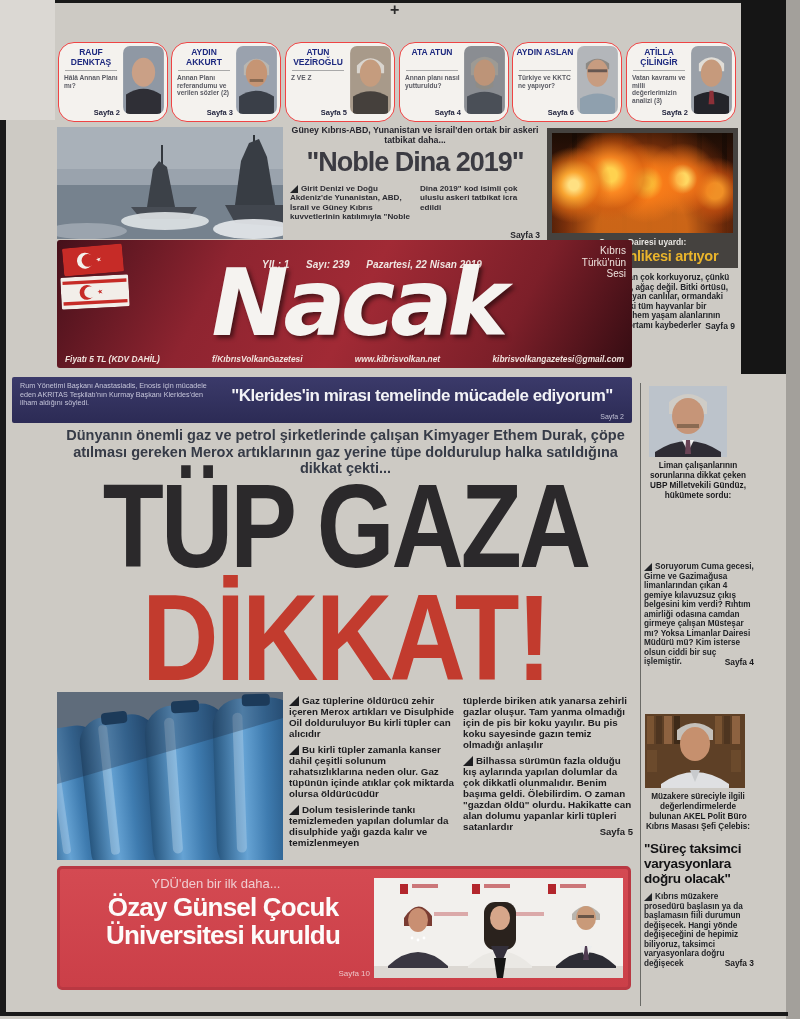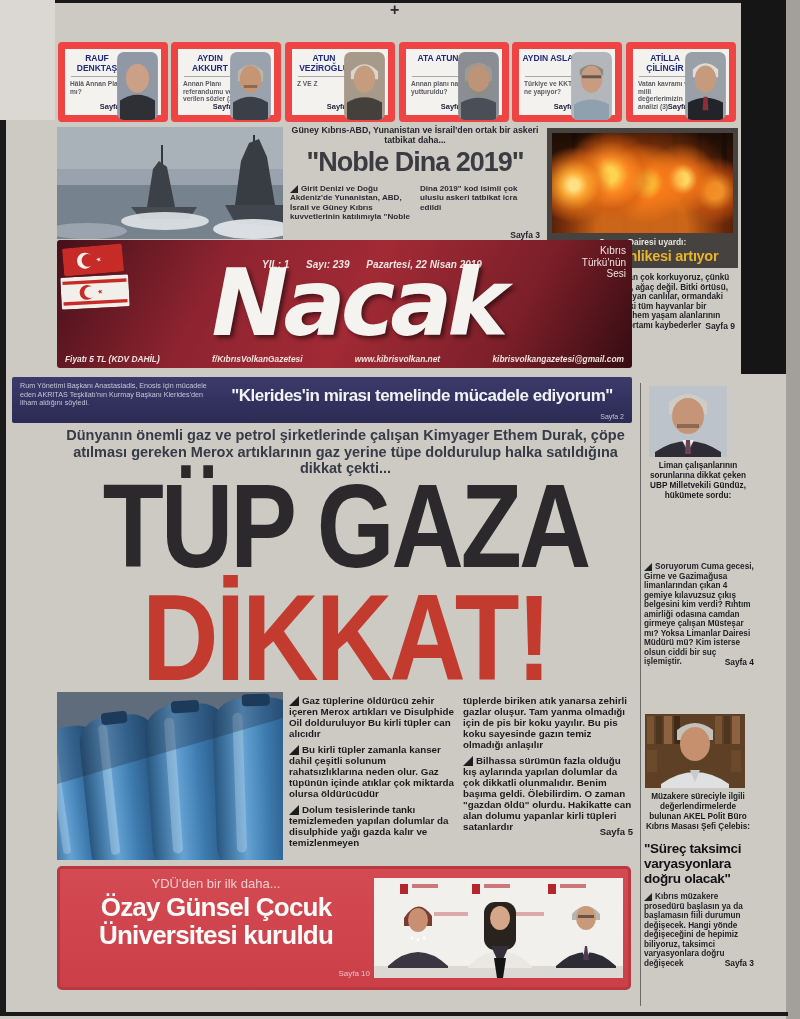--- a/index.html
+++ b/index.html
@@ -11,21 +11,21 @@
   .corner-tl{left:0;top:0;width:55px;height:120px;background:#dbd8d3;}
   .edge-top{left:55px;top:0;width:686px;height:3px;background:#191919;}
   .corner-tr{left:741px;top:0;width:47px;height:374px;background:#151515;}
   .margin-right{left:786px;top:0;width:14px;height:1019px;background:#a3a09b;}
   .edge-left{left:0;top:120px;width:6px;height:896px;background:#1a1a1a;}
   .edge-bottom{left:6px;top:1012px;width:782px;height:4px;background:#191919;}
   .plus-top{left:390px;top:1px;font-size:16px;font-weight:bold;color:#2b2b2b;}
   .plus-bottom{left:388px;top:974px;font-size:18px;font-weight:bold;color:#2b2b2b;}
 
   
-  .colbox{top:42px;width:110px;height:80px;background:#f4f2ee;border:7px solid #ef4444;border-radius:4px;box-sizing:border-box;}
+  .colbox{top:42px;width:110px;height:80px;background:#f4f2ee;border:1px solid #ef4444;border-radius:16px;box-sizing:border-box;}
   .cb1{left:58px;} .cb2{left:171px;} .cb3{left:285px;} .cb4{left:399px;} .cb5{left:512px;} .cb6{left:626px;}
   .cb-name{position:absolute;left:3px;top:5px;width:58px;text-align:center;font-size:8.5px;font-weight:bold;color:#1e2a80;line-height:9.5px;}
   .cb-rule{position:absolute;left:6px;top:27px;width:52px;height:1px;background:#a9a9a9;}
   .cb-teaser{position:absolute;left:5px;top:31px;width:55px;font-size:6.6px;font-weight:bold;color:#5a5b63;line-height:7.6px;}
   .cb-page{position:absolute;left:3px;bottom:4px;width:58px;text-align:right;font-size:7.5px;font-weight:bold;color:#23253f;}
   .cb-photo{position:absolute;right:3px;top:3px;width:41px;height:68px;border-radius:7px;overflow:hidden;}
 
   
   .ships{left:57px;top:127px;width:226px;height:112px;overflow:hidden;}
   .noble{left:288px;top:126px;width:254px;height:114px;}
@@ -80,21 +80,21 @@
   .mcol1{left:289px;top:695px;width:167px;}
   .mcol2{left:463px;top:695px;width:170px;}
   .mbody p{margin:0 0 5px 0;font-size:9.8px;font-weight:bold;color:#1d1d20;line-height:11px;}
   .tri{float:left;width:10px;height:10px;background:#1d1d20;clip-path:polygon(100% 0,0 100%,100% 100%);margin:1px 3px 0 0;}
   .tri-sm{float:left;width:8px;height:8px;background:#222428;clip-path:polygon(100% 0,0 100%,100% 100%);margin:1px 3px 0 0;}
   .mpage{text-align:right;font-size:9.5px;font-weight:bold;color:#1d1d20;margin-top:-11px;}
 
   
   .redbox{left:57px;top:866px;width:574px;height:124px;background:linear-gradient(180deg,#d44a52,#cb3f48);border:3px solid #b93842;border-radius:5px;box-sizing:border-box;}
   .rb-kicker{position:absolute;left:0;top:7px;width:312px;text-align:center;font-size:13px;color:#f0ccd0;}
-  .rb-head{position:absolute;left:4px;top:24px;width:304px;text-align:center;font-size:26px;font-weight:bold;color:#fdfbfa;line-height:28px;letter-spacing:-0.8px;}
+  .rb-head{position:absolute;left:11px;top:24px;width:304px;text-align:center;font-size:26px;font-weight:bold;color:#fdfbfa;line-height:28px;letter-spacing:-0.8px;}
   .rb-page{position:absolute;left:252px;bottom:9px;width:58px;text-align:right;font-size:8px;color:#ecc3c6;}
   .rb-photo{position:absolute;left:314px;top:9px;width:249px;height:100px;overflow:hidden;}
 
   
   .sb-divider{left:640px;top:383px;width:1px;height:623px;background:#6a6a66;}
   .sb-photo1{left:649px;top:386px;width:78px;height:71px;overflow:hidden;}
   .sb-caption{width:108px;text-align:center;font-size:8.2px;font-weight:bold;color:#1b1b1e;line-height:10px;}
   .sb-cap1{left:644px;top:461px;}
   .sb-head{width:110px;font-size:13.5px;font-weight:bold;color:#121214;line-height:14.8px;letter-spacing:-0.3px;}
   .sb-head1{left:644px;top:500px;}

